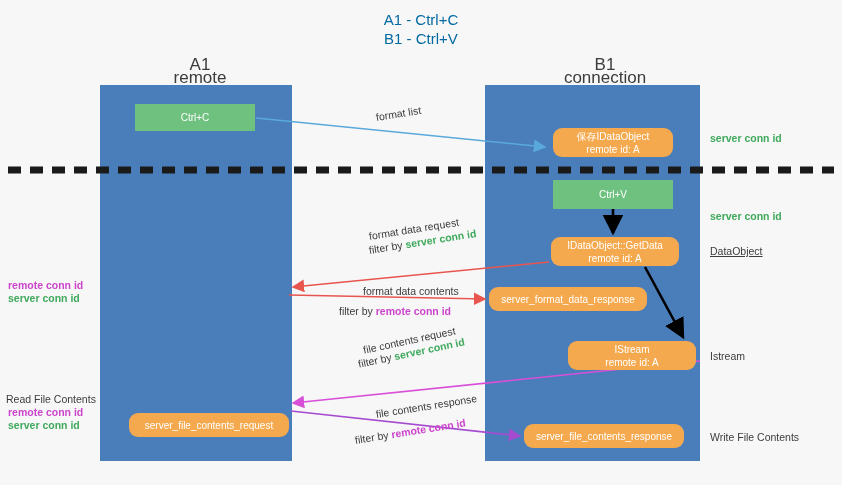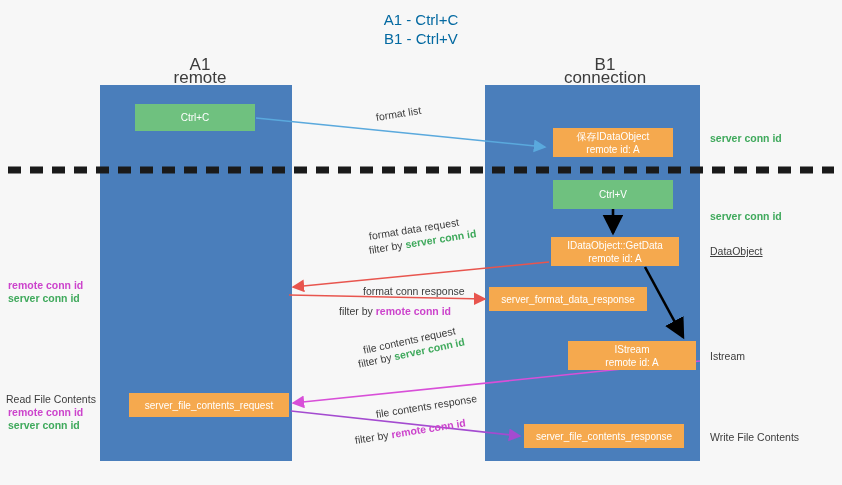--- a/index.html
+++ b/index.html
@@ -22,31 +22,31 @@
   .col-head .t2{display:block;}
 
   #title{position:absolute;left:0;top:10px;width:842px;text-align:center;
          color:#0369a1;font-size:15px;line-height:19px;}
   #title span{display:block;}
 
   .box{position:absolute;box-sizing:border-box;display:flex;flex-direction:column;
        justify-content:center;color:#ffffff;font-size:10px;line-height:13px;
        text-align:center;padding:2px 4px;}
   .green{background:#6fc17f;}
-  .orange{background:#f5a94e;}
+  .orange{background:#f5a94e;border-radius:9px;}
   .box span{display:block;white-space:nowrap;}
 
   #box-ctrlc{left:135px;top:104px;width:120px;height:27px;}
   #box-ctrlv{left:553px;top:180px;width:120px;height:29px;}
   #box-idataobject{left:553px;top:128px;width:120px;height:29px;}
   #box-getdata{left:551px;top:237px;width:128px;height:29px;}
   #box-istream{left:568px;top:341px;width:128px;height:29px;}
   #box-fmt-req{left:129px;top:277px;width:160px;height:24px;}
   #box-fmt-resp{left:489px;top:287px;width:158px;height:24px;}
-  #box-file-req{left:129px;top:393px;width:160px;height:24px;}
+  #box-file-req{left:129px;top:413px;width:160px;height:24px;}
   #box-file-resp{left:524px;top:424px;width:160px;height:24px;}
 
   .edge-label{position:absolute;font-size:10.5px;line-height:13px;color:#3c3c3c;white-space:nowrap;}
   .edge-label .em-green{color:#3fa95c;font-weight:bold;}
   .edge-label .em-pink{color:#cc44cc;font-weight:bold;}
   .rot-a{transform:rotate(-9deg);transform-origin:left top;}
   .rot-b{transform:rotate(-12deg);transform-origin:left top;}
 
   #lbl-formatlist{left:375px;top:111px;}
   #lbl-fdreq{left:368px;top:230px;}
@@ -172,21 +172,21 @@
   </div>
 
   <div id="lbl-fdreq" class="edge-label rot-a">
     <span>format data request</span>
   </div>
   <div id="lbl-fdreq2" class="edge-label rot-a">
     <span>filter by </span><span class="em-green">server conn id</span>
   </div>
 
   <div id="lbl-fdresp" class="edge-label">
-    <span>format conn response</span>
+    <span>format data contents</span>
   </div>
   <div id="lbl-fdresp2" class="edge-label">
     <span>filter by </span><span class="em-pink">remote conn id</span>
   </div>
 
   <div id="lbl-fcreq" class="edge-label rot-b">
     <span>file contents request</span>
   </div>
   <div id="lbl-fcreq2" class="edge-label rot-b">
     <span>filter by </span><span class="em-green">server conn id</span>

